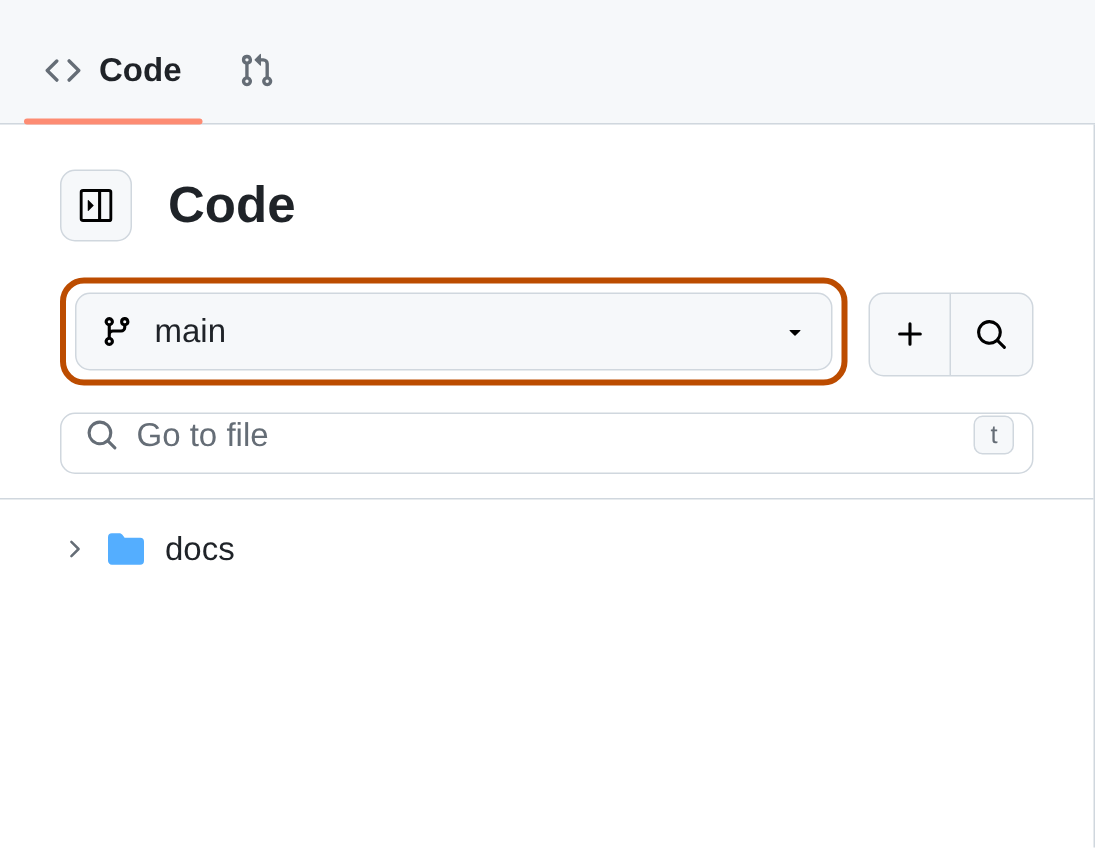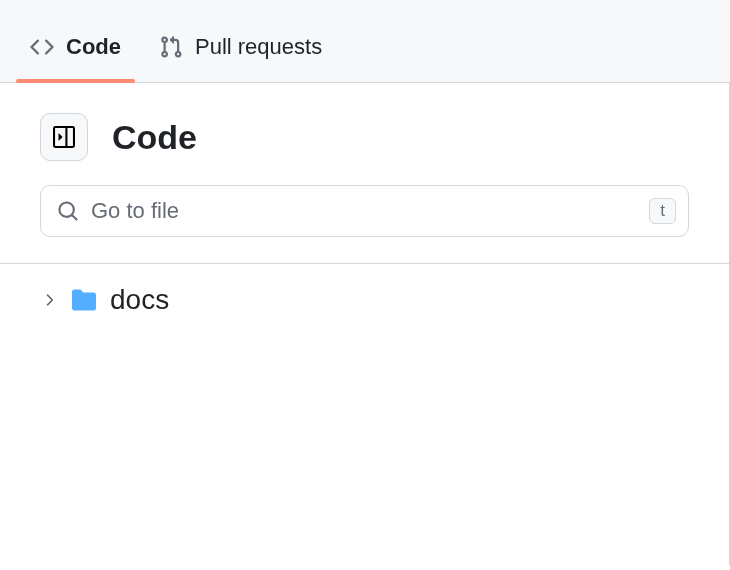--- a/index.html
+++ b/index.html
@@ -123,22 +123,22 @@
     }
     .icon-btn:first-child {
       border-right: 1px solid #d0d7de;
     }
     .search-row {
       display: flex;
       align-items: center;
       gap: 12px;
       border: 1px solid #d0d7de;
       border-radius: 10px;
-      padding: 12px 12px 12px 16px;
-      margin-bottom: 26px;
+      padding: 1px 12px 12px 16px;
+      margin-bottom: 16px;
     }
     .search-placeholder {
       flex: 1;
       font-size: 22px;
       color: #656d76;
     }
     .kbd {
       border: 1px solid #d0d7de;
       border-radius: 6px;
       padding: 2px 10px;
@@ -155,53 +155,77 @@
     .tree-row {
       display: flex;
       align-items: center;
       gap: 14px;
       padding: 12px 40px;
       cursor: pointer;
     }
     .chev { color: #656d76; }
     .folder-icon { color: #54aeff; }
     .tree-label {
-      font-size: 28px;
+      font-size: 22px;
       color: #1f2328;
     }
   </style>
 </head>
 <body>
 
 <div class="top-tabs">
   <div class="tab active">
     <svg width="24" height="24" viewBox="0 0 16 16" fill="currentColor">
         <path d="M4.72 3.22a.75.75 0 0 1 1.06 1.06L2.06 8l3.72 3.72a.75.75 0 1 1-1.06 1.06L.47 8.53a.75.75 0 0 1 0-1.06l4.25-4.25Zm6.56 0a.75.75 0 1 0-1.06 1.06L13.94 8l-3.72 3.72a.75.75 0 1 0 1.06 1.06l4.25-4.25a.75.75 0 0 0 0-1.06l-4.25-4.25Z"></path>
       </svg>
     <span>Code</span>
   </div>
   <div class="tab">
     <svg width="24" height="24" viewBox="0 0 16 16" fill="currentColor">
         <path d="M1.5 3.25a2.25 2.25 0 1 1 3 2.122v5.256a2.251 2.251 0 1 1-1.5 0V5.372A2.25 2.25 0 0 1 1.5 3.25Zm5.677-.177L9.573.677A.25.25 0 0 1 10 .854V2.5h1A2.5 2.5 0 0 1 13.5 5v5.628a2.251 2.251 0 1 1-1.5 0V5a1 1 0 0 0-1-1h-1v1.646a.25.25 0 0 1-.427.177L7.177 3.427a.25.25 0 0 1 0-.354ZM3.75 2.5a.75.75 0 1 0 0 1.5.75.75 0 0 0 0-1.5Zm0 9.5a.75.75 0 1 0 0 1.5.75.75 0 0 0 0-1.5Zm8.25.75a.75.75 0 1 0 1.5 0 .75.75 0 0 0-1.5 0Z"></path>
       </svg>
-    <span>Pull requests</span>
   </div>
 </div>
 
 <div class="main">
   <div class="header-row">
     <div class="panel-toggle">
       <svg width="22" height="22" viewBox="0 0 16 16" fill="currentColor">
           <path d="M6.823 7.823a.25.25 0 0 1 0 .354l-2.396 2.396A.25.25 0 0 1 4 10.396V5.604a.25.25 0 0 1 .427-.177l2.396 2.396Z"></path>
           <path d="M1.75 0A1.75 1.75 0 0 0 0 1.75v12.5C0 15.216.784 16 1.75 16h12.5A1.75 1.75 0 0 0 16 14.25V1.75A1.75 1.75 0 0 0 14.25 0H1.75ZM1.5 1.75a.25.25 0 0 1 .25-.25H9v13H1.75a.25.25 0 0 1-.25-.25V1.75ZM10.5 14.5v-13h3.75a.25.25 0 0 1 .25.25v12.5a.25.25 0 0 1-.25.25H10.5Z"></path>
         </svg>
     </div>
     <h1 class="page-title">Code</h1>
   </div>
 
+  <div class="controls-row">
+    <div class="branch-wrap">
+      <div class="branch-select">
+        <svg width="22" height="22" viewBox="0 0 16 16" fill="currentColor">
+            <path d="M9.5 3.25a2.25 2.25 0 1 1 3 2.122V6A2.5 2.5 0 0 1 10 8.5H6a1 1 0 0 0-1 1v1.128a2.251 2.251 0 1 1-1.5 0V5.372a2.25 2.25 0 1 1 1.5 0v1.836A2.49 2.49 0 0 1 6 7h4a1 1 0 0 0 1-1v-.628A2.25 2.25 0 0 1 9.5 3.25Zm-6 0a.75.75 0 1 0 1.5 0 .75.75 0 0 0-1.5 0Zm8.25-.75a.75.75 0 1 0 0 1.5.75.75 0 0 0 0-1.5ZM4.25 12a.75.75 0 1 0 0 1.5.75.75 0 0 0 0-1.5Z"></path>
+          </svg>
+        <span class="branch-name">main</span>
+        <svg width="16" height="16" viewBox="0 0 16 16" fill="currentColor">
+            <path d="m4.427 7.427 3.396 3.396a.25.25 0 0 0 .354 0l3.396-3.396A.25.25 0 0 0 11.396 7H4.604a.25.25 0 0 0-.177.427Z"></path>
+          </svg>
+      </div>
+    </div>
+    <div class="btn-group">
+      <div class="icon-btn">
+        <svg width="22" height="22" viewBox="0 0 16 16" fill="currentColor">
+            <path d="M7.75 2a.75.75 0 0 1 .75.75V7h4.25a.75.75 0 0 1 0 1.5H8.5v4.25a.75.75 0 0 1-1.5 0V8.5H2.75a.75.75 0 0 1 0-1.5H7V2.75A.75.75 0 0 1 7.75 2Z"></path>
+          </svg>
+      </div>
+      <div class="icon-btn">
+        <svg width="22" height="22" viewBox="0 0 16 16" fill="currentColor">
+            <path d="M10.68 11.74a6 6 0 0 1-7.922-8.982 6 6 0 0 1 8.982 7.922l3.04 3.04a.75.75 0 0 1-1.06 1.06l-3.04-3.04ZM11.5 7a4.5 4.5 0 1 0-9 0 4.5 4.5 0 0 0 9 0Z"></path>
+          </svg>
+      </div>
+    </div>
+  </div>
 
   <div class="search-row">
     <svg width="22" height="22" viewBox="0 0 16 16" fill="#656d76">
         <path d="M10.68 11.74a6 6 0 0 1-7.922-8.982 6 6 0 0 1 8.982 7.922l3.04 3.04a.75.75 0 0 1-1.06 1.06l-3.04-3.04ZM11.5 7a4.5 4.5 0 1 0-9 0 4.5 4.5 0 0 0 9 0Z"></path>
       </svg>
     <span class="search-placeholder">Go to file</span>
     <span class="kbd">t</span>
   </div>
 
   <div class="tree">

